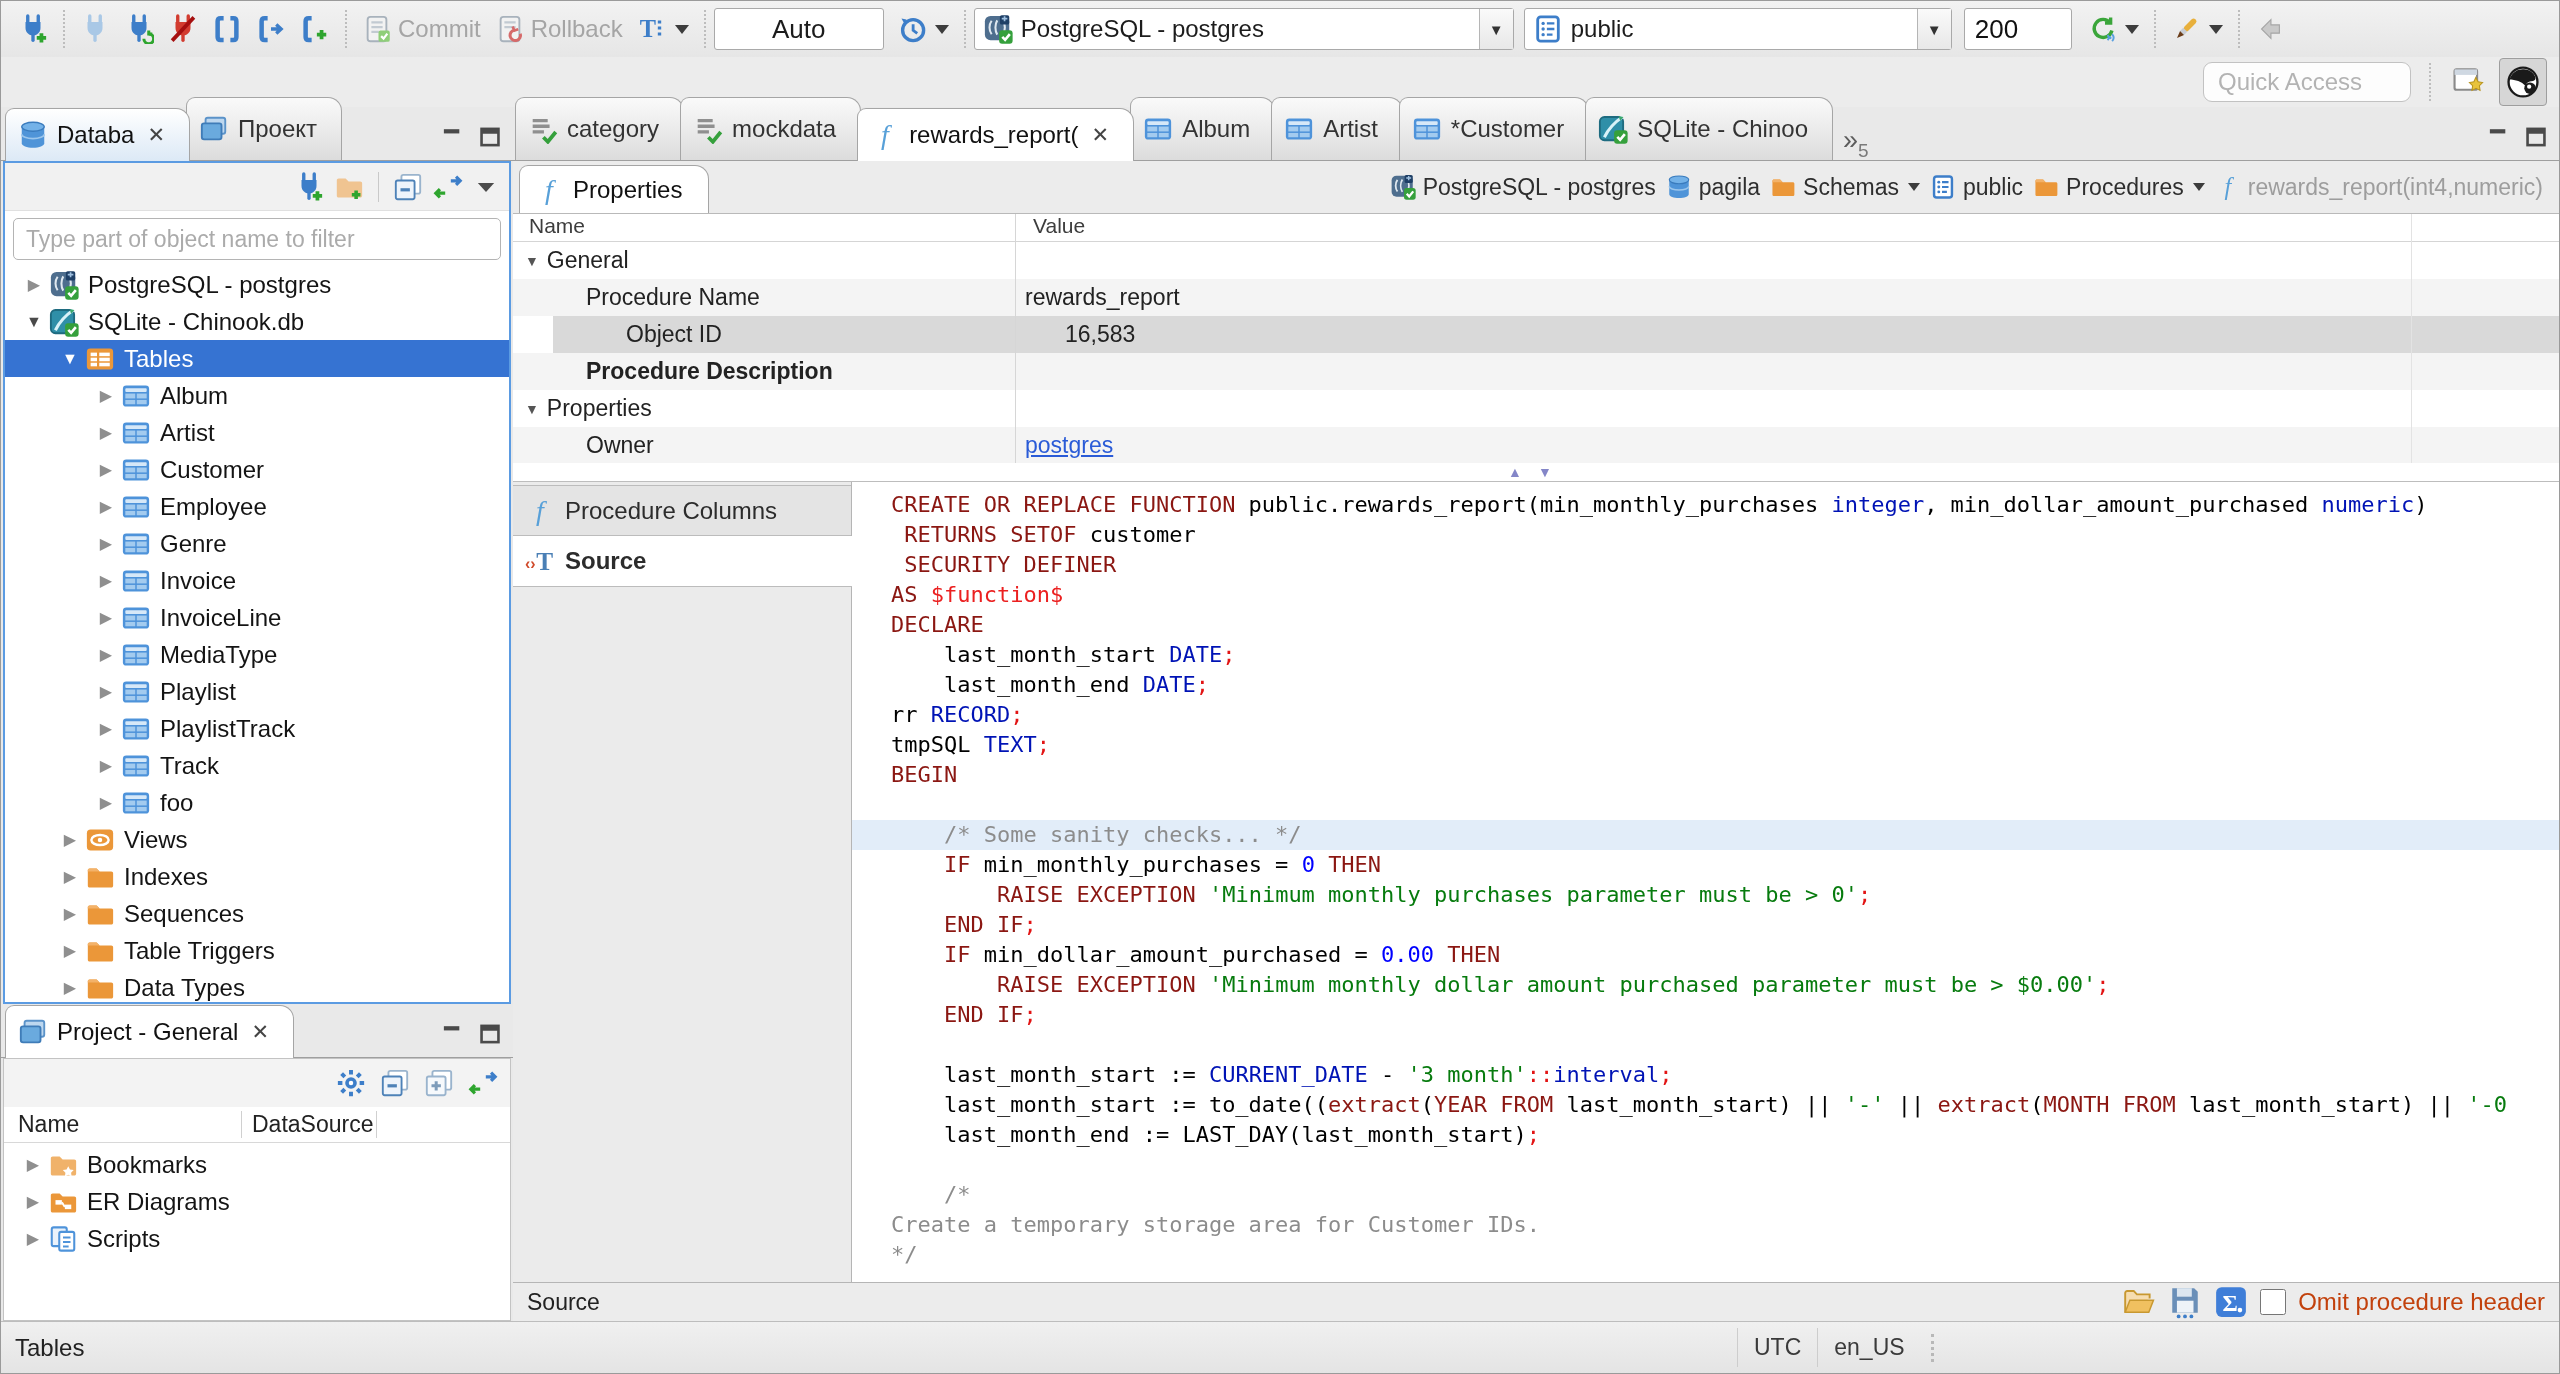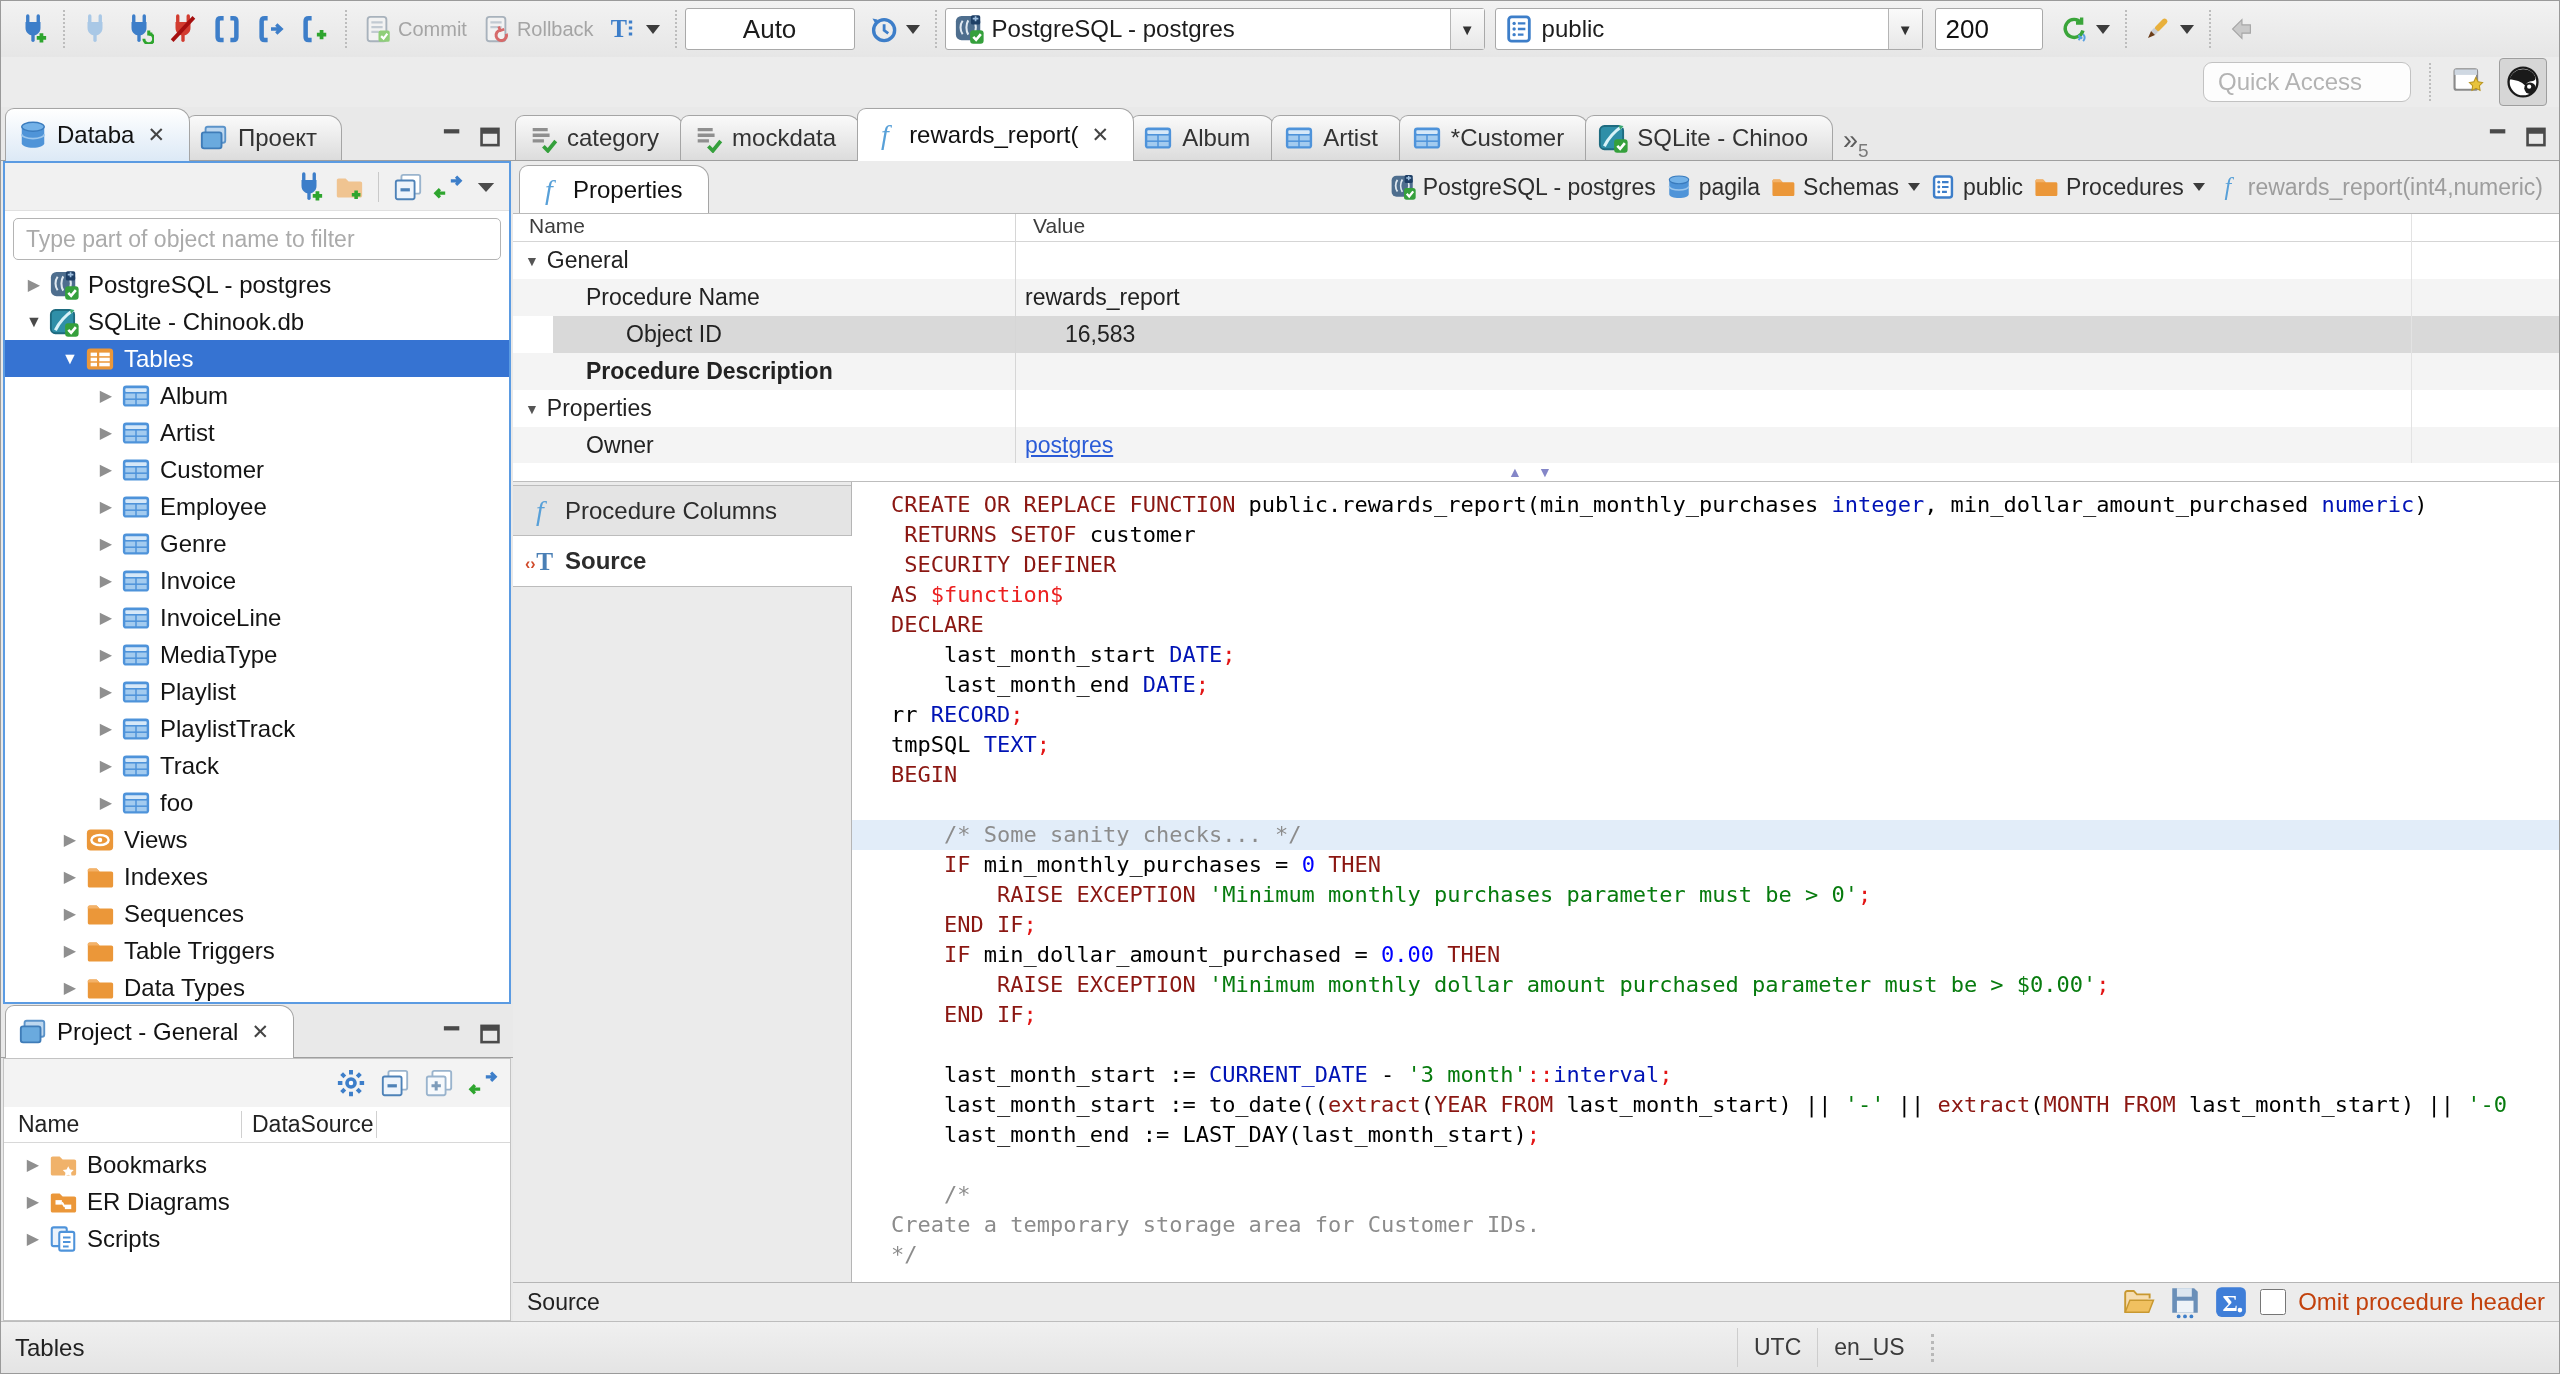--- a/index.html
+++ b/index.html
@@ -10,21 +10,21 @@
     border:1px solid #9a9a9a;
   }
   .ico { display:inline-block; width:30px; height:30px; flex:0 0 auto; }
   .ico svg { width:100%; height:100%; display:block; }
   .ico.sm { width:26px; height:26px; }
   .ico.lg { width:34px; height:34px; }
 
   
   .toolbar { position:absolute; top:0; left:0; right:0; height:56px; display:flex; align-items:center; padding:0 10px; background:linear-gradient(#f2f2f2,#e6e6e6); }
   .tbtn { display:flex; align-items:center; gap:6px; padding:4px 7px; border-radius:6px; cursor:default; }
-  .tbtn .lbl { font-size:20px; color:#3c3c3c; }
+  .tbtn .lbl { font-size:24px; color:#3c3c3c; }
   .tbtn.dis .lbl { color:#a5a5a5; }
   .tsep { width:0; height:38px; border-left:2px dotted #bdbdbd; margin:0 8px; }
   .caret { width:0; height:0; border-left:7px solid transparent; border-right:7px solid transparent; border-top:9px solid #3c3c3c; margin-left:2px; }
   .combo { display:flex; align-items:center; height:42px; background:#fff; border:1px solid #a9a9a9; border-radius:3px; padding-left:8px; gap:8px; }
   .combo .clabel { font-size:24px; color:#1c1c1c; white-space:nowrap; overflow:hidden; }
   .combo .carrow { margin-left:auto; width:34px; height:40px; border-left:1px solid #b5b5b5; background:linear-gradient(#fafafa,#e8e8e8); display:flex; align-items:center; justify-content:center; font-size:15px; color:#333; }
   .combo.auto { width:170px; justify-content:center; padding:0; }
   .combo.auto .clabel { font-size:26px; }
   .combo.conn { width:540px; }
   .combo.schm { width:428px; }
@@ -32,21 +32,21 @@
 
   
   .row2 { position:absolute; top:56px; left:0; right:0; height:50px; display:flex; align-items:center; justify-content:flex-end; padding-right:12px; gap:10px; }
   .qa-input { width:208px; height:40px; border:1.5px solid #c2c2c2; border-radius:9px; background:#fdfdfd; font-size:24px; padding:0 14px; color:#333; font-family:"Liberation Sans",sans-serif; }
   .qa-input::placeholder { color:#b3b3b3; }
   .persp-btn { padding:3px; }
   .dbeaver-btn { width:48px; height:48px; border:1px solid #9e9e9e; background:#d6d6d6; border-radius:4px; display:flex; align-items:center; justify-content:center; }
 
   
   .tabstrip { display:flex; align-items:flex-end; height:54px; border-bottom:1px solid #9f9f9f; background:#e9e9e9; }
-  .etab { display:flex; align-items:center; gap:9px; height:45px; margin-top:5px; padding:0 24px 0 12px; font-size:24px; color:#333;
+  .etab { display:flex; align-items:center; gap:9px; height:63px; margin-top:5px; padding:0 24px 0 12px; font-size:24px; color:#333;
           border:1px solid #a5a5a5; border-bottom:none; border-radius:9px 14px 0 0; background:linear-gradient(#fafafa,#dcdcdc); white-space:nowrap; margin-right:-4px; position:relative; }
   .etab.active { background:#fff; height:53px; margin-top:1px; z-index:2; color:#111; margin-bottom:-1px; }
   .etab .close { font-size:21px; color:#444; margin-left:4px; }
   .tab-overflow { display:flex; align-items:flex-start; margin-left:14px; padding-top:8px; color:#5c5c5c; font-size:27px; line-height:1; }
   .tab-overflow .cnt { font-size:19px; color:#7a7a7a; margin-top:14px; }
   .winbtns { margin-left:auto; display:flex; gap:12px; padding:0 10px 10px 0; }
 
   
   .sidebar { position:absolute; top:106px; left:0; width:512px; bottom:52px; background:#e9e9e9; }
   .nav-panel { position:absolute; top:0; left:0; right:0; height:899px; }

